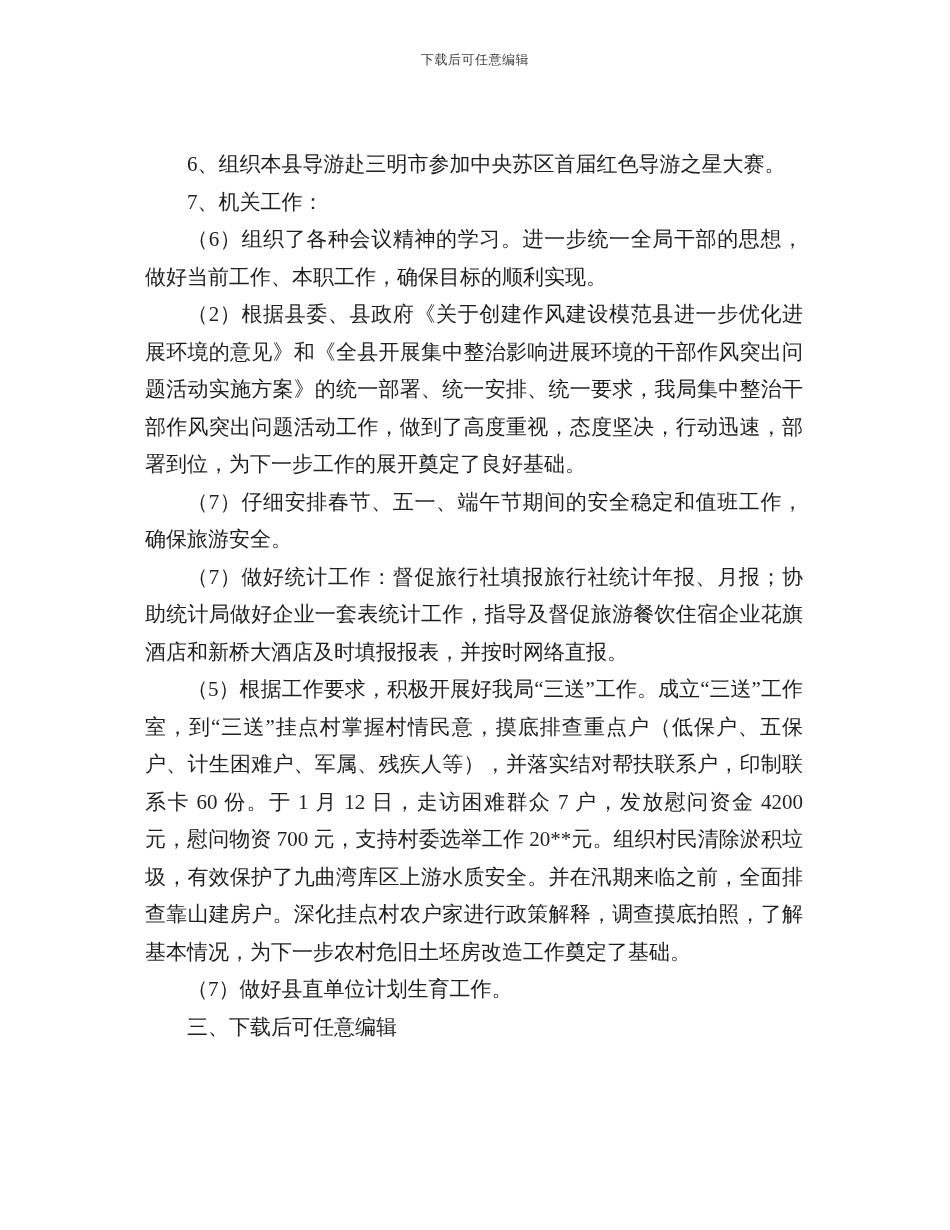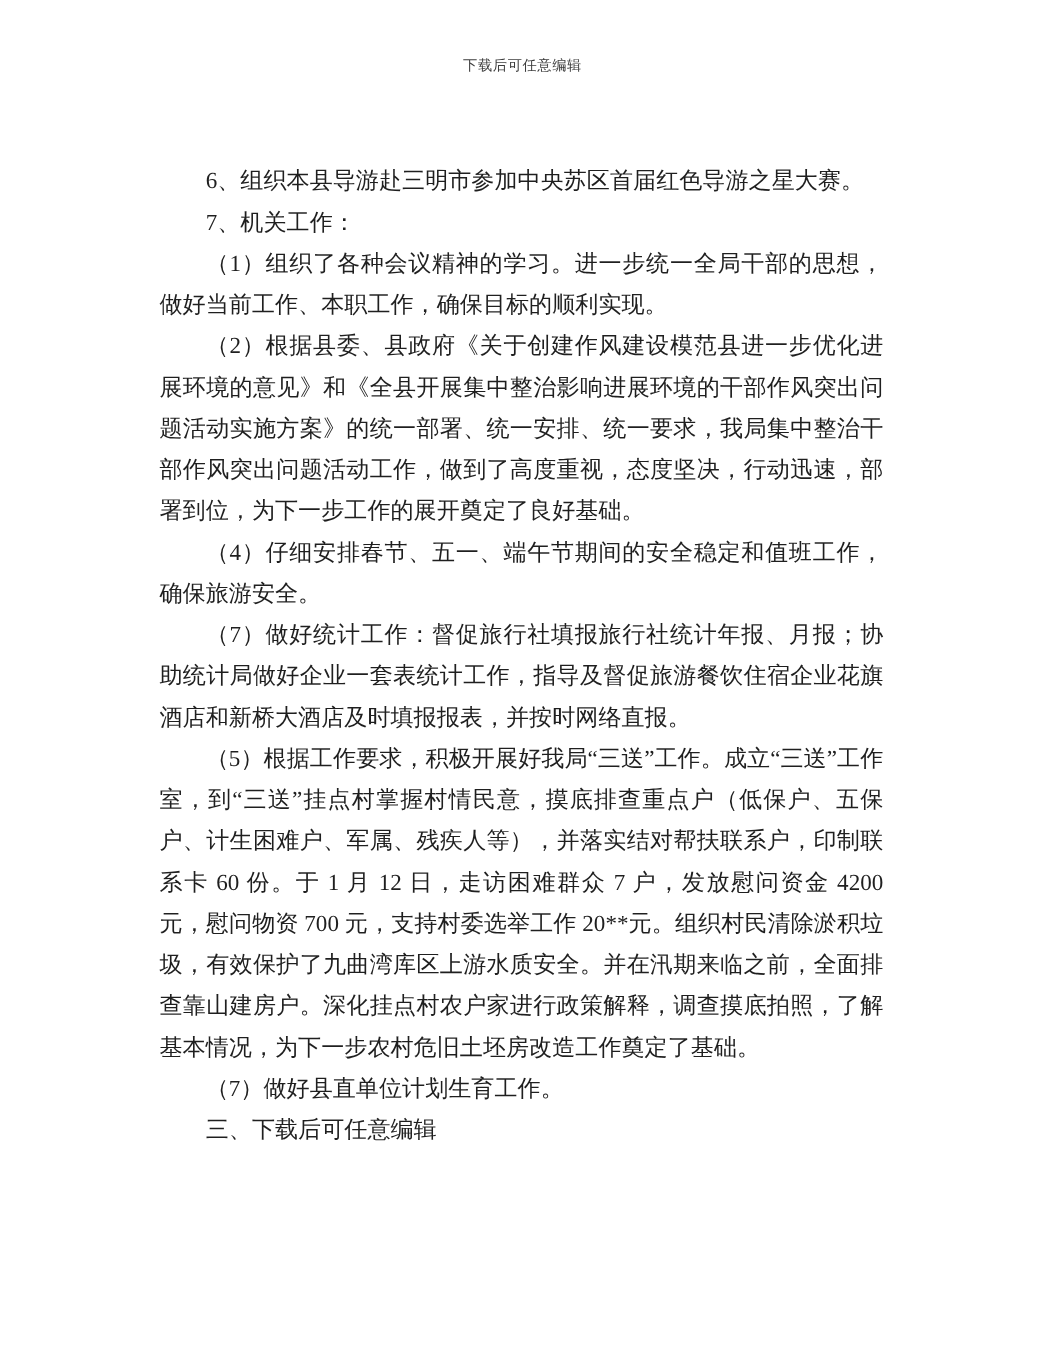--- a/index.html
+++ b/index.html
@@ -44,21 +44,21 @@
   }
 </style>
 </head>
 <body>
 
 <div class="page">
   <div class="header-note">下载后可任意编辑</div>
   <div class="doc-body">
       <p class="para">6、组织本县导游赴三明市参加中央苏区首届红色导游之星大赛。</p>
       <p class="para">7、机关工作：</p>
-      <p class="para">（1）组织了各种会议精神的学习。进一步统一全局干部的思想，做好当前工作、本职工作，确保目标的顺利实现。</p>
+      <p class="para">（6）组织了各种会议精神的学习。进一步统一全局干部的思想，做好当前工作、本职工作，确保目标的顺利实现。</p>
       <p class="para">（2）根据县委、县政府《关于创建作风建设模范县进一步优化进展环境的意见》和《全县开展集中整治影响进展环境的干部作风突出问题活动实施方案》的统一部署、统一安排、统一要求，我局集中整治干部作风突出问题活动工作，做到了高度重视，态度坚决，行动迅速，部署到位，为下一步工作的展开奠定了良好基础。</p>
-      <p class="para">（4）仔细安排春节、五一、端午节期间的安全稳定和值班工作，确保旅游安全。</p>
+      <p class="para">（7）仔细安排春节、五一、端午节期间的安全稳定和值班工作，确保旅游安全。</p>
       <p class="para">（7）做好统计工作：督促旅行社填报旅行社统计年报、月报；协助统计局做好企业一套表统计工作，指导及督促旅游餐饮住宿企业花旗酒店和新桥大酒店及时填报报表，并按时网络直报。</p>
       <p class="para">（5）根据工作要求，积极开展好我局“三送”工作。成立“三送”工作室，到“三送”挂点村掌握村情民意，摸底排查重点户（低保户、五保户、计生困难户、军属、残疾人等），并落实结对帮扶联系户，印制联系卡 60 份。于 1 月 12 日，走访困难群众 7 户，发放慰问资金 4200 元，慰问物资 700 元，支持村委选举工作 20**元。组织村民清除淤积垃圾，有效保护了九曲湾库区上游水质安全。并在汛期来临之前，全面排查靠山建房户。深化挂点村农户家进行政策解释，调查摸底拍照，了解基本情况，为下一步农村危旧土坯房改造工作奠定了基础。</p>
       <p class="para">（7）做好县直单位计划生育工作。</p>
       <p class="para">三、下载后可任意编辑</p>
     </div>
 </div>
 
 </body></html>

